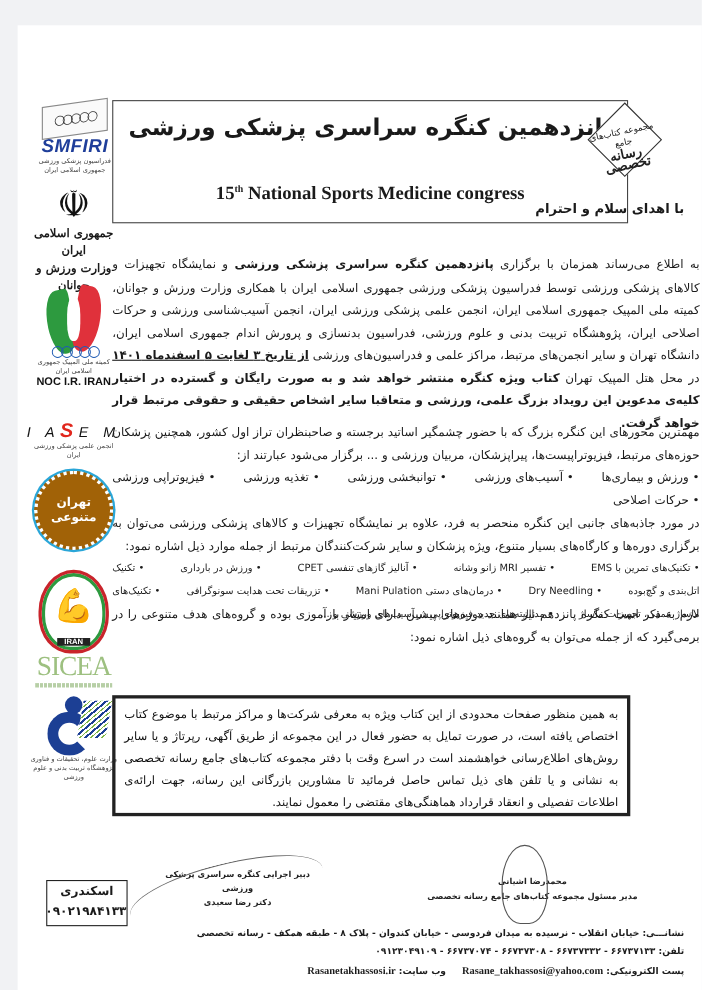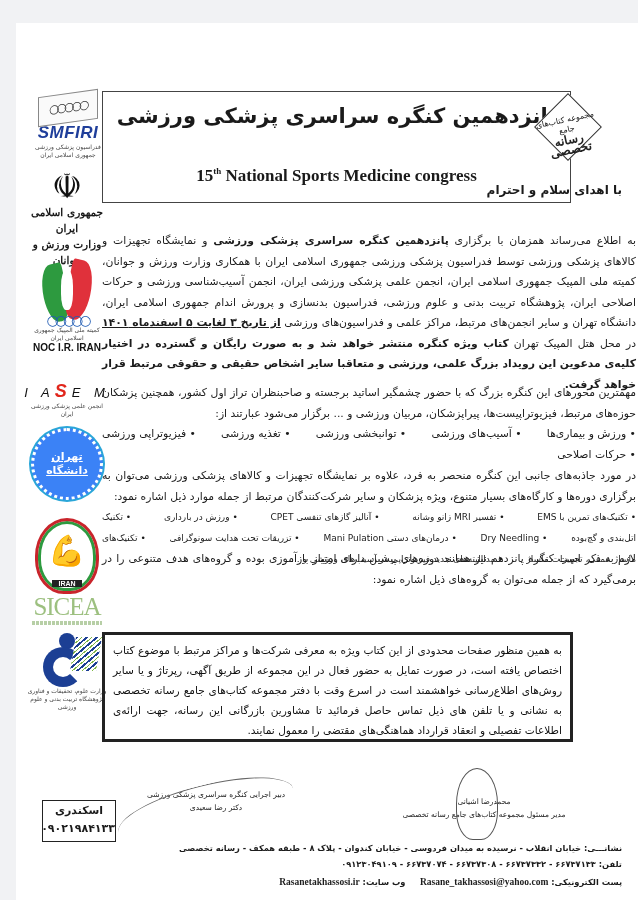--- a/index.html
+++ b/index.html
@@ -48,24 +48,24 @@
     width: 56px; height: 70px; margin: 0 auto; position: relative;
   }
   .noc-green { position: absolute; left: 4px; top: 8px; width: 24px; height: 58px; background: #2d9a3f; border-radius: 60% 10% 50% 50%; transform: rotate(-12deg); }
   .noc-red { position: absolute; right: 4px; top: 4px; width: 24px; height: 60px; background: #e0313b; border-radius: 10% 60% 50% 50%; transform: rotate(12deg); }
   .noc-white { position: absolute; left: 22px; top: 14px; width: 12px; height: 40px; background: #fff; border-radius: 40%; }
   .noc-rings { position: absolute; left: 0; right: 0; bottom: -2px; font-size: 14px; letter-spacing: -4px; color: #1f5bb3; }
   .noc-label { font-size: 10px; font-weight: bold; font-family: "Liberation Sans", sans-serif; color: #111; text-align: center; }
   .iasem { font-family: "Liberation Sans", sans-serif; font-style: italic; font-size: 13px; letter-spacing: 5px; color: #111; }
   .iasem .red { color: #e1261c; font-weight: bold; font-size: 18px; }
   .ut-seal {
-    width: 66px; height: 66px; border-radius: 50%; background: #3b82f6; margin: 0 auto;
+    width: 66px; height: 66px; border-radius: 50%; background: #a16207; margin: 0 auto;
     border: 3px dotted #ffffff; box-shadow: 0 0 0 2px #2aa6d8; color: #fff;
     display: flex; align-items: center; justify-content: center; flex-direction: column;
-    font-size: 11px; font-weight: bold; direction: rtl; line-height: 14px; text-decoration: underline;
+    font-size: 11px; font-weight: bold; direction: rtl; line-height: 14px;
   }
   .bb-seal {
     width: 58px; height: 70px; border-radius: 50% 50% 45% 45%; margin: 0 auto; border: 3px solid #c9242b;
     box-shadow: inset 0 0 0 3px #2d9a3f; position: relative; background: #fff;
   }
   .bb-figure { position: absolute; left: 0; right: 0; top: 12px; font-size: 30px; color: #333; }
   .bb-iran { position: absolute; left: 14px; right: 14px; bottom: 4px; background: #222; color: #fff; font-size: 7px; font-weight: bold; font-family: "Liberation Sans", sans-serif; }
   .sicea { font-family: "Liberation Serif", serif; font-size: 25px; color: #9dc080; letter-spacing: -1px; }
   .sicea-sub { height: 4px; width: 70px; margin: 0 auto; background: repeating-linear-gradient(90deg, #b7cfa6 0 3px, #fff 3px 4px); }
   .ssrc { width: 64px; height: 54px; margin: 0 auto; position: relative; }
@@ -88,21 +88,21 @@
   .row { display: flex; justify-content: space-between; direction: rtl; }
 
   
   .notice-box {
     position: absolute; left: 86px; top: 609px; width: 471px; height: 110px;
     border: 3px solid #222; box-sizing: border-box; padding: 5px 8px;
     direction: rtl; text-align: justify; font-size: 10.6px; line-height: 20px; color: #111;
   }
 
   
-  .sig { position: absolute; direction: rtl; text-align: center; font-size: 7.5px; font-weight: normal; line-height: 13px; color: #222; }
+  .sig { position: absolute; direction: rtl; text-align: center; font-size: 7.5px; font-weight: bold; line-height: 13px; color: #222; }
   .sig-scribble { position: absolute; border-top: 1px solid #666; border-radius: 50%; }
   .phone-box {
     position: absolute; left: 26px; top: 777px; width: 74px; height: 42px; border: 1.5px solid #222;
     box-sizing: border-box; text-align: center; font-weight: bold; font-size: 11px; line-height: 18px; direction: rtl; padding-top: 1px;
   }
   .footer { position: absolute; left: 100px; right: 16px; direction: rtl; text-align: right; font-size: 8.3px; font-weight: bold; color: #1c1c1c; line-height: 15px; }
   .footer .en { font-family: "Liberation Serif", serif; font-size: 9.5px; direction: ltr; unicode-bidi: embed; }
 </style>
 </head>
 <body>
@@ -146,21 +146,21 @@
   </div>
 
   <div class="logo" style="left:8px; top:358px; width:86px;">
     <div class="iasem"><span>I A</span><span class="red">S</span><span>E M</span></div>
     <div class="logo-caption">انجمن علمی پزشکی ورزشی ایران</div>
   </div>
 
   <div class="logo" style="left:12px; top:405px; width:78px;">
     <div class="ut-seal">
       <span>تهران</span>
-      <span>دانشگاه</span>
+      <span>متنوعی</span>
     </div>
   </div>
 
   <div class="logo" style="left:14px; top:495px; width:74px;">
     <div class="bb-seal">
       <div class="bb-figure">💪</div>
       <div class="bb-iran">IRAN</div>
     </div>
   </div>
 

